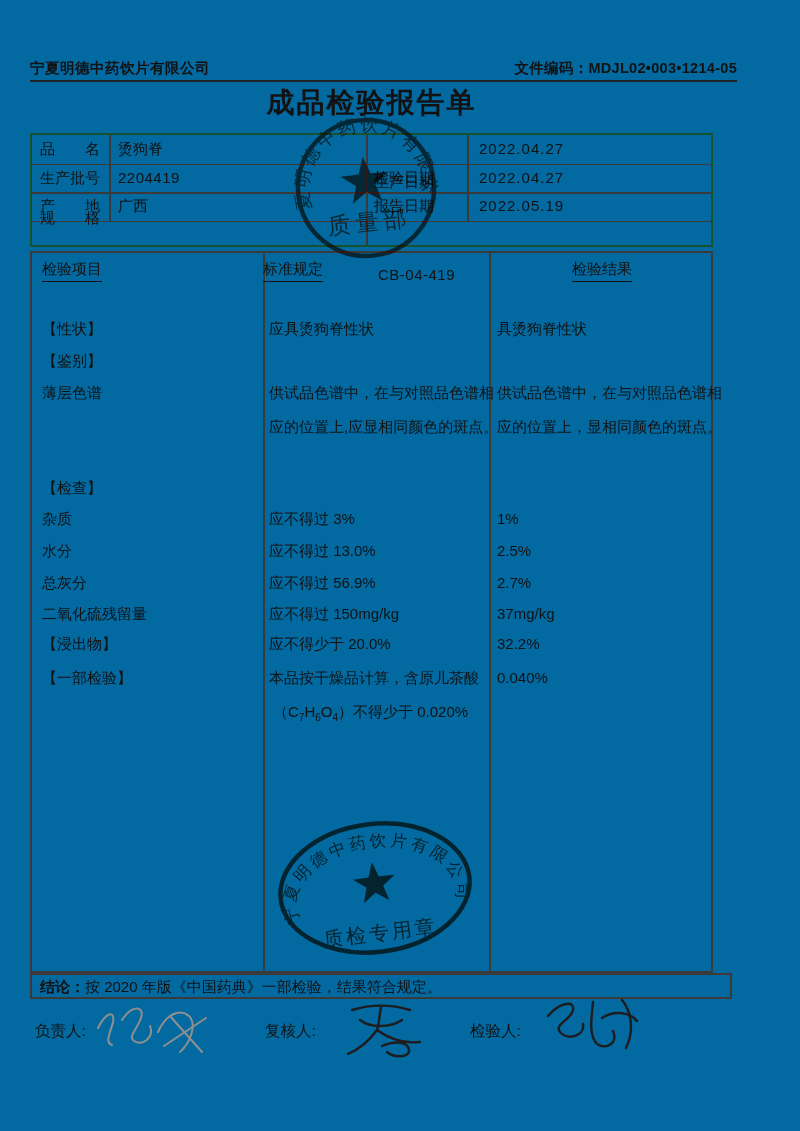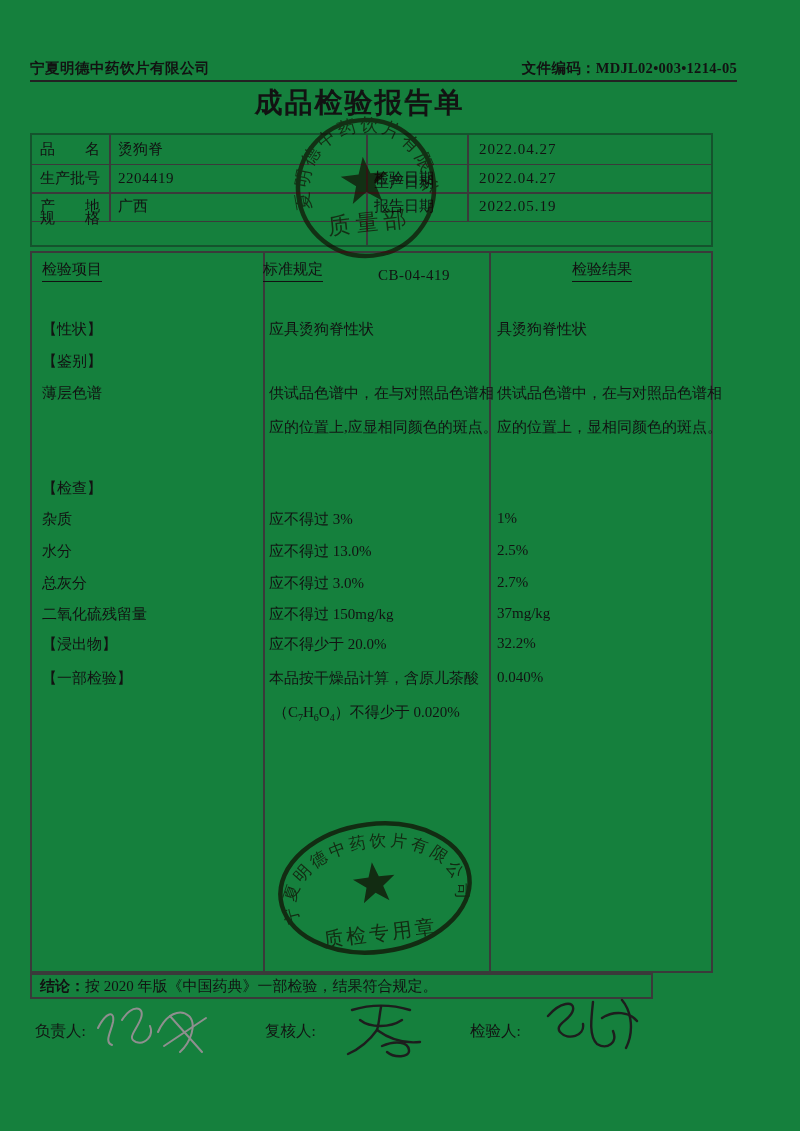--- a/index.html
+++ b/index.html
@@ -1,44 +1,44 @@
 <!DOCTYPE html>
 <html><head>
 <meta charset="utf-8">
 <style>
   html,body{margin:0;padding:0;background:#fff;}
-  .page{position:relative;width:800px;height:1131px;background:#15803d;overflow:hidden;
-        font-family:Liberation Serif, serif;color:#121212;}
+  .page{position:relative;width:800px;height:1131px;background:#0369a1;overflow:hidden;
+        font-family:Liberation Sans, sans-serif;color:#121212;}
   .abs{position:absolute;}
   
   .hdr-company{left:30px;top:59px;font-size:14.5px;font-weight:600;letter-spacing:.5px;}
   .hdr-code{top:59px;right:63px;font-size:14.5px;font-weight:600;letter-spacing:.3px;}
   .hdr-rule{left:30px;top:80px;width:707px;border-top:2px solid #222;}
-  .title{left:18px;top:84px;width:683px;text-align:center;font-size:28px;font-weight:bold;letter-spacing:2px;}
+  .title{left:30px;top:84px;width:683px;text-align:center;font-size:28px;font-weight:bold;letter-spacing:2px;}
   
   .info-table{left:30px;top:133px;width:683px;height:114px;border:2px solid #14532d;box-sizing:border-box;}
   .line{position:absolute;background:#3a3a3a;}
   .hl{left:0;width:100%;height:1.5px;}
   .vl{top:0;width:1.5px;}
   .icell{position:absolute;height:28.5px;line-height:28.5px;font-size:15px;white-space:nowrap;}
   
   .res-table{left:30px;top:251px;width:683px;height:722px;border:2px solid #3a3a3a;box-sizing:border-box;}
   .res-v1{left:231px;height:100%;}
   .res-v2{left:457px;height:100%;}
   .hdr-cell{position:absolute;top:7px;font-size:15px;}
   .u{display:inline-block;border-bottom:1.5px solid #111;padding-bottom:2px;}
   .rrow{position:absolute;left:0;width:100%;font-size:15px;white-space:nowrap;}
   .c1{position:absolute;left:10px;}
   .c2{position:absolute;left:237px;}
   .c3{position:absolute;left:465px;}
   .wrapline{white-space:nowrap;}
   .l2{margin-top:15px;}
   sub{font-size:10px;line-height:0;}
   
-  .conclusion{left:30px;top:973px;width:623px;height:26px;border:2px solid #3a3a3a;box-sizing:border-box;
+  .conclusion{left:30px;top:973px;width:702px;height:26px;border:2px solid #3a3a3a;box-sizing:border-box;
               line-height:23px;font-size:15px;padding-left:8px;white-space:nowrap;}
   .concl-label{font-weight:600;}
   
   .sig-label{top:1021px;font-size:15.5px;}
   
   .stamp{mix-blend-mode:multiply;}
   .stamp-top{left:292px;top:114px;width:148px;height:148px;transform:rotate(-6deg);opacity:.82;}
   .stamp-bottom{left:272px;top:818px;width:206px;height:140px;transform:rotate(-7deg);opacity:.86;}
   svg{display:block;width:100%;height:100%;}
 </style>
@@ -114,21 +114,21 @@
       <span class="c2">应不得过 3%</span>
       <span class="c3">1%</span>
     </div>
     <div class="rrow" style="top:289px;">
       <span class="c1">水分</span>
       <span class="c2">应不得过 13.0%</span>
       <span class="c3">2.5%</span>
     </div>
     <div class="rrow" style="top:321px;">
       <span class="c1">总灰分</span>
-      <span class="c2">应不得过 3.0%</span>
+      <span class="c2">应不得过 56.9%</span>
       <span class="c3">2.7%</span>
     </div>
     <div class="rrow" style="top:352px;">
       <span class="c1">二氧化硫残留量</span>
       <span class="c2">应不得过 150mg/kg</span>
       <span class="c3">37mg/kg</span>
     </div>
     <div class="rrow" style="top:382px;">
       <span class="c1">【浸出物】</span>
       <span class="c2">应不得少于 20.0%</span>

